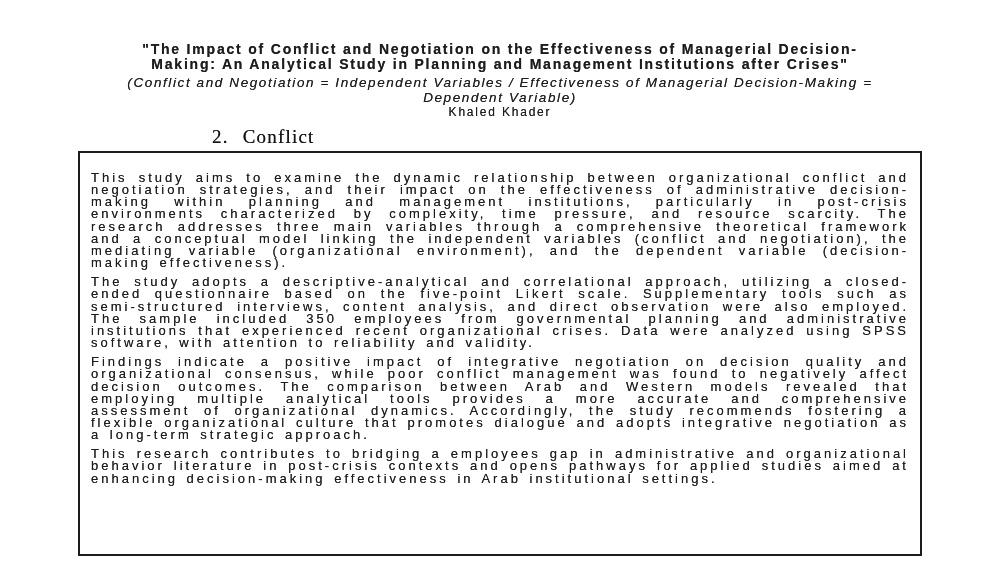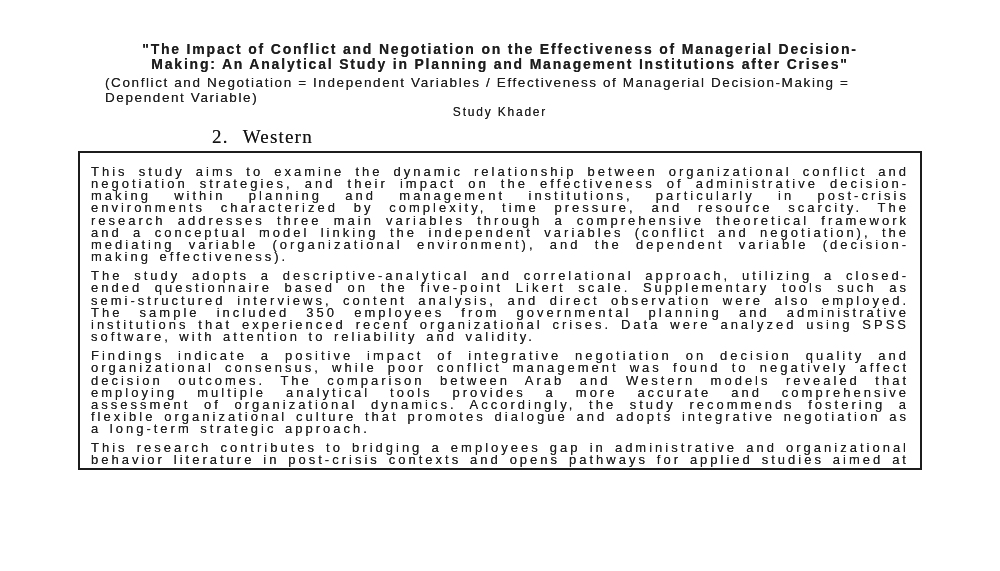--- a/index.html
+++ b/index.html
@@ -26,21 +26,22 @@
     width: 780px;
     text-align: center;
     font-size: 14px;
     line-height: 15px;
     font-weight: bold;
     letter-spacing: 1.8px;
   }
   .paper-subtitle {
     margin: 3px auto 0 auto;
     width: 790px;
-    text-align: left;
+    text-align: center;
+    font-style: italic;
     font-size: 13.5px;
     line-height: 15px;
     letter-spacing: 1.6px;
   }
   .author {
     margin: 0 auto;
     text-align: center;
     font-size: 12px;
     line-height: 14px;
     letter-spacing: 1.8px;
@@ -54,23 +55,23 @@
     letter-spacing: 1.2px;
     color: #141414;
   }
   .section-heading .section-number {
     margin-right: 14px;
   }
   .abstract-box {
     box-sizing: border-box;
     margin-left: 78px;
     width: 844px;
-    height: 319px;
+    height: 405px;
     border: 2px solid #1c1c1c;
-    padding: 6px 11px 4px 11px;
+    padding: 12px 11px 4px 11px;
     overflow: hidden;
   }
   .abstract-box p {
     margin: 7px 0;
     font-size: 13px;
     line-height: 12.15px;
     letter-spacing: 3px;
     word-spacing: 2px;
     text-align: justify;
   }
@@ -85,24 +86,24 @@
 </style>
 </head>
 <body>
 
 <div class="page">
 
   <h1 class="paper-title">"The Impact of Conflict and Negotiation on the Effectiveness of Managerial Decision-Making: An Analytical Study in Planning and Management Institutions after Crises"</h1>
 
   <p class="paper-subtitle">(Conflict and Negotiation = Independent Variables / Effectiveness of Managerial Decision-Making = Dependent Variable)</p>
 
-  <p class="author">Study Khader</p>
+  <p class="author">Khaled Khader</p>
 
   <h2 class="section-heading">
-    <span class="section-number">2.</span><span>Western</span>
+    <span class="section-number">2.</span><span>Conflict</span>
   </h2>
 
   <div class="abstract-box">
     <p>This study aims to examine the dynamic relationship between organizational conflict and negotiation strategies, and their impact on the effectiveness of administrative decision-making within planning and management institutions, particularly in post-crisis environments characterized by complexity, time pressure, and resource scarcity. The research addresses three main variables through a comprehensive theoretical framework and a conceptual model linking the independent variables (conflict and negotiation), the mediating variable (organizational environment), and the dependent variable (decision-making effectiveness).</p>
     <p>The study adopts a descriptive-analytical and correlational approach, utilizing a closed-ended questionnaire based on the five-point Likert scale. Supplementary tools such as semi-structured interviews, content analysis, and direct observation were also employed. The sample included 350 employees from governmental planning and administrative institutions that experienced recent organizational crises. Data were analyzed using SPSS software, with attention to reliability and validity.</p>
     <p>Findings indicate a positive impact of integrative negotiation on decision quality and organizational consensus, while poor conflict management was found to negatively affect decision outcomes. The comparison between Arab and Western models revealed that employing multiple analytical tools provides a more accurate and comprehensive assessment of organizational dynamics. Accordingly, the study recommends fostering a flexible organizational culture that promotes dialogue and adopts integrative negotiation as a long-term strategic approach.</p>
     <p>This research contributes to bridging a employees gap in administrative and organizational behavior literature in post-crisis contexts and opens pathways for applied studies aimed at enhancing decision-making effectiveness in Arab institutional settings.</p>
   </div>
 
 

